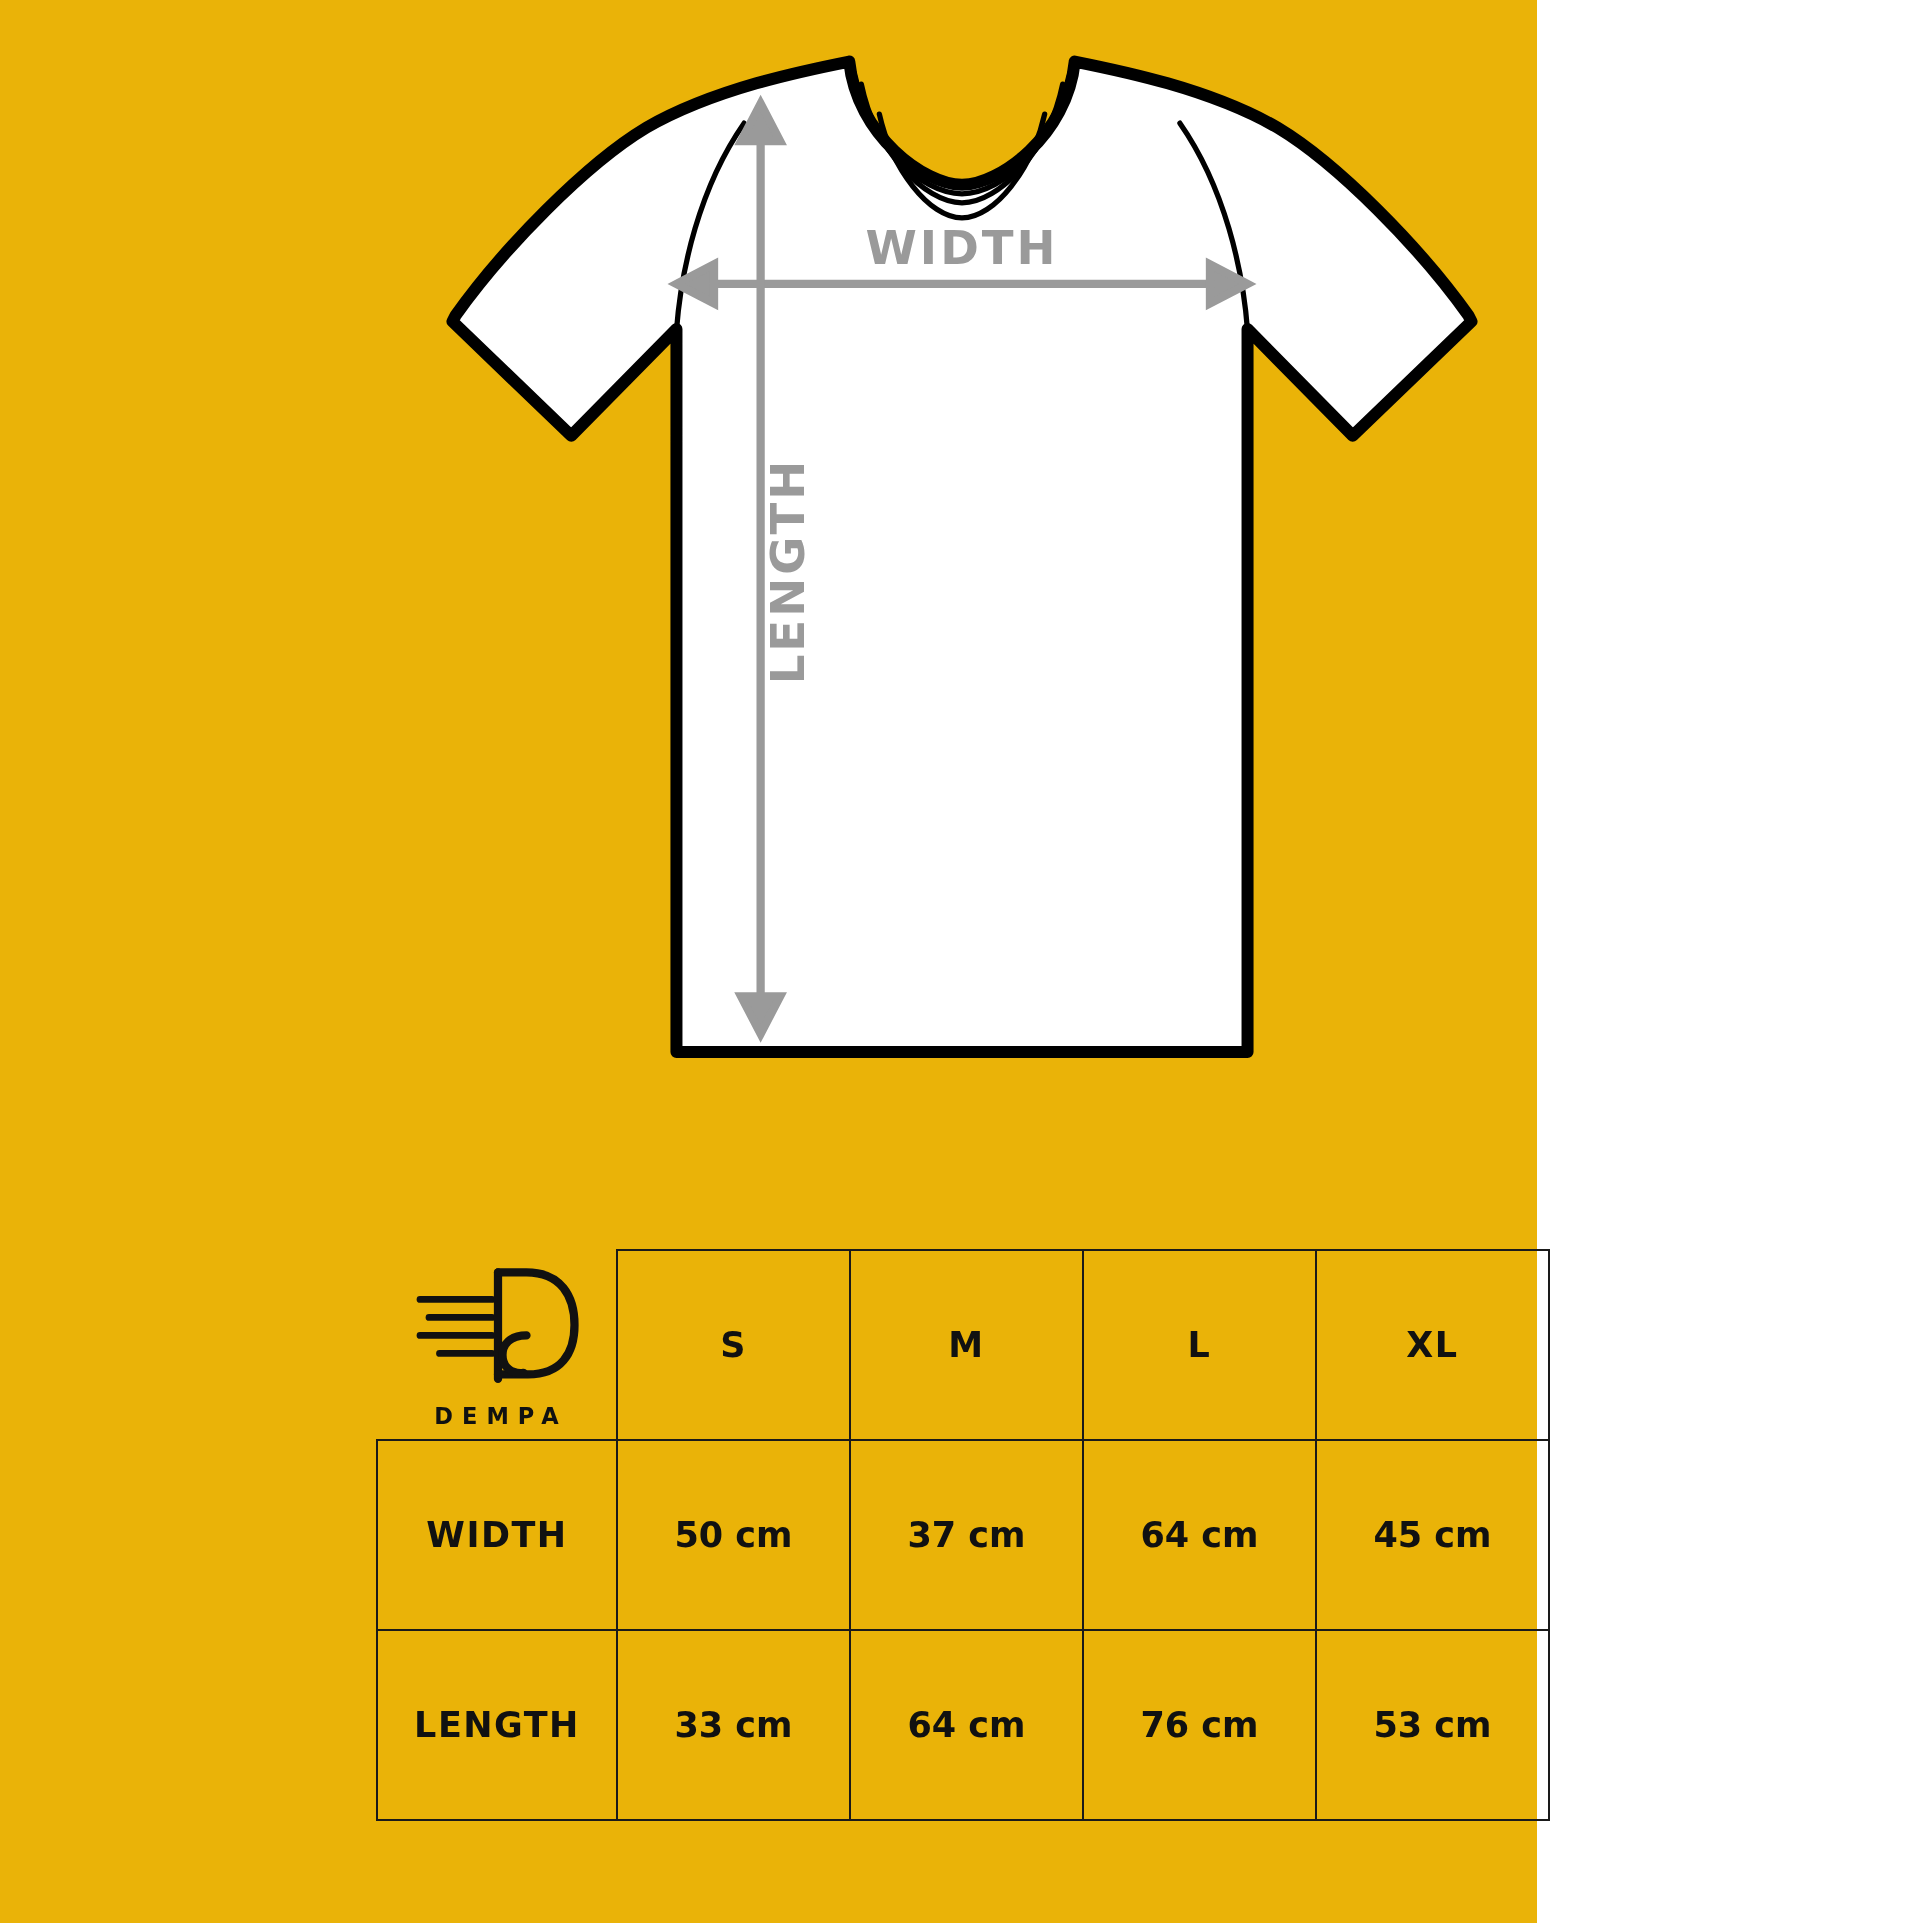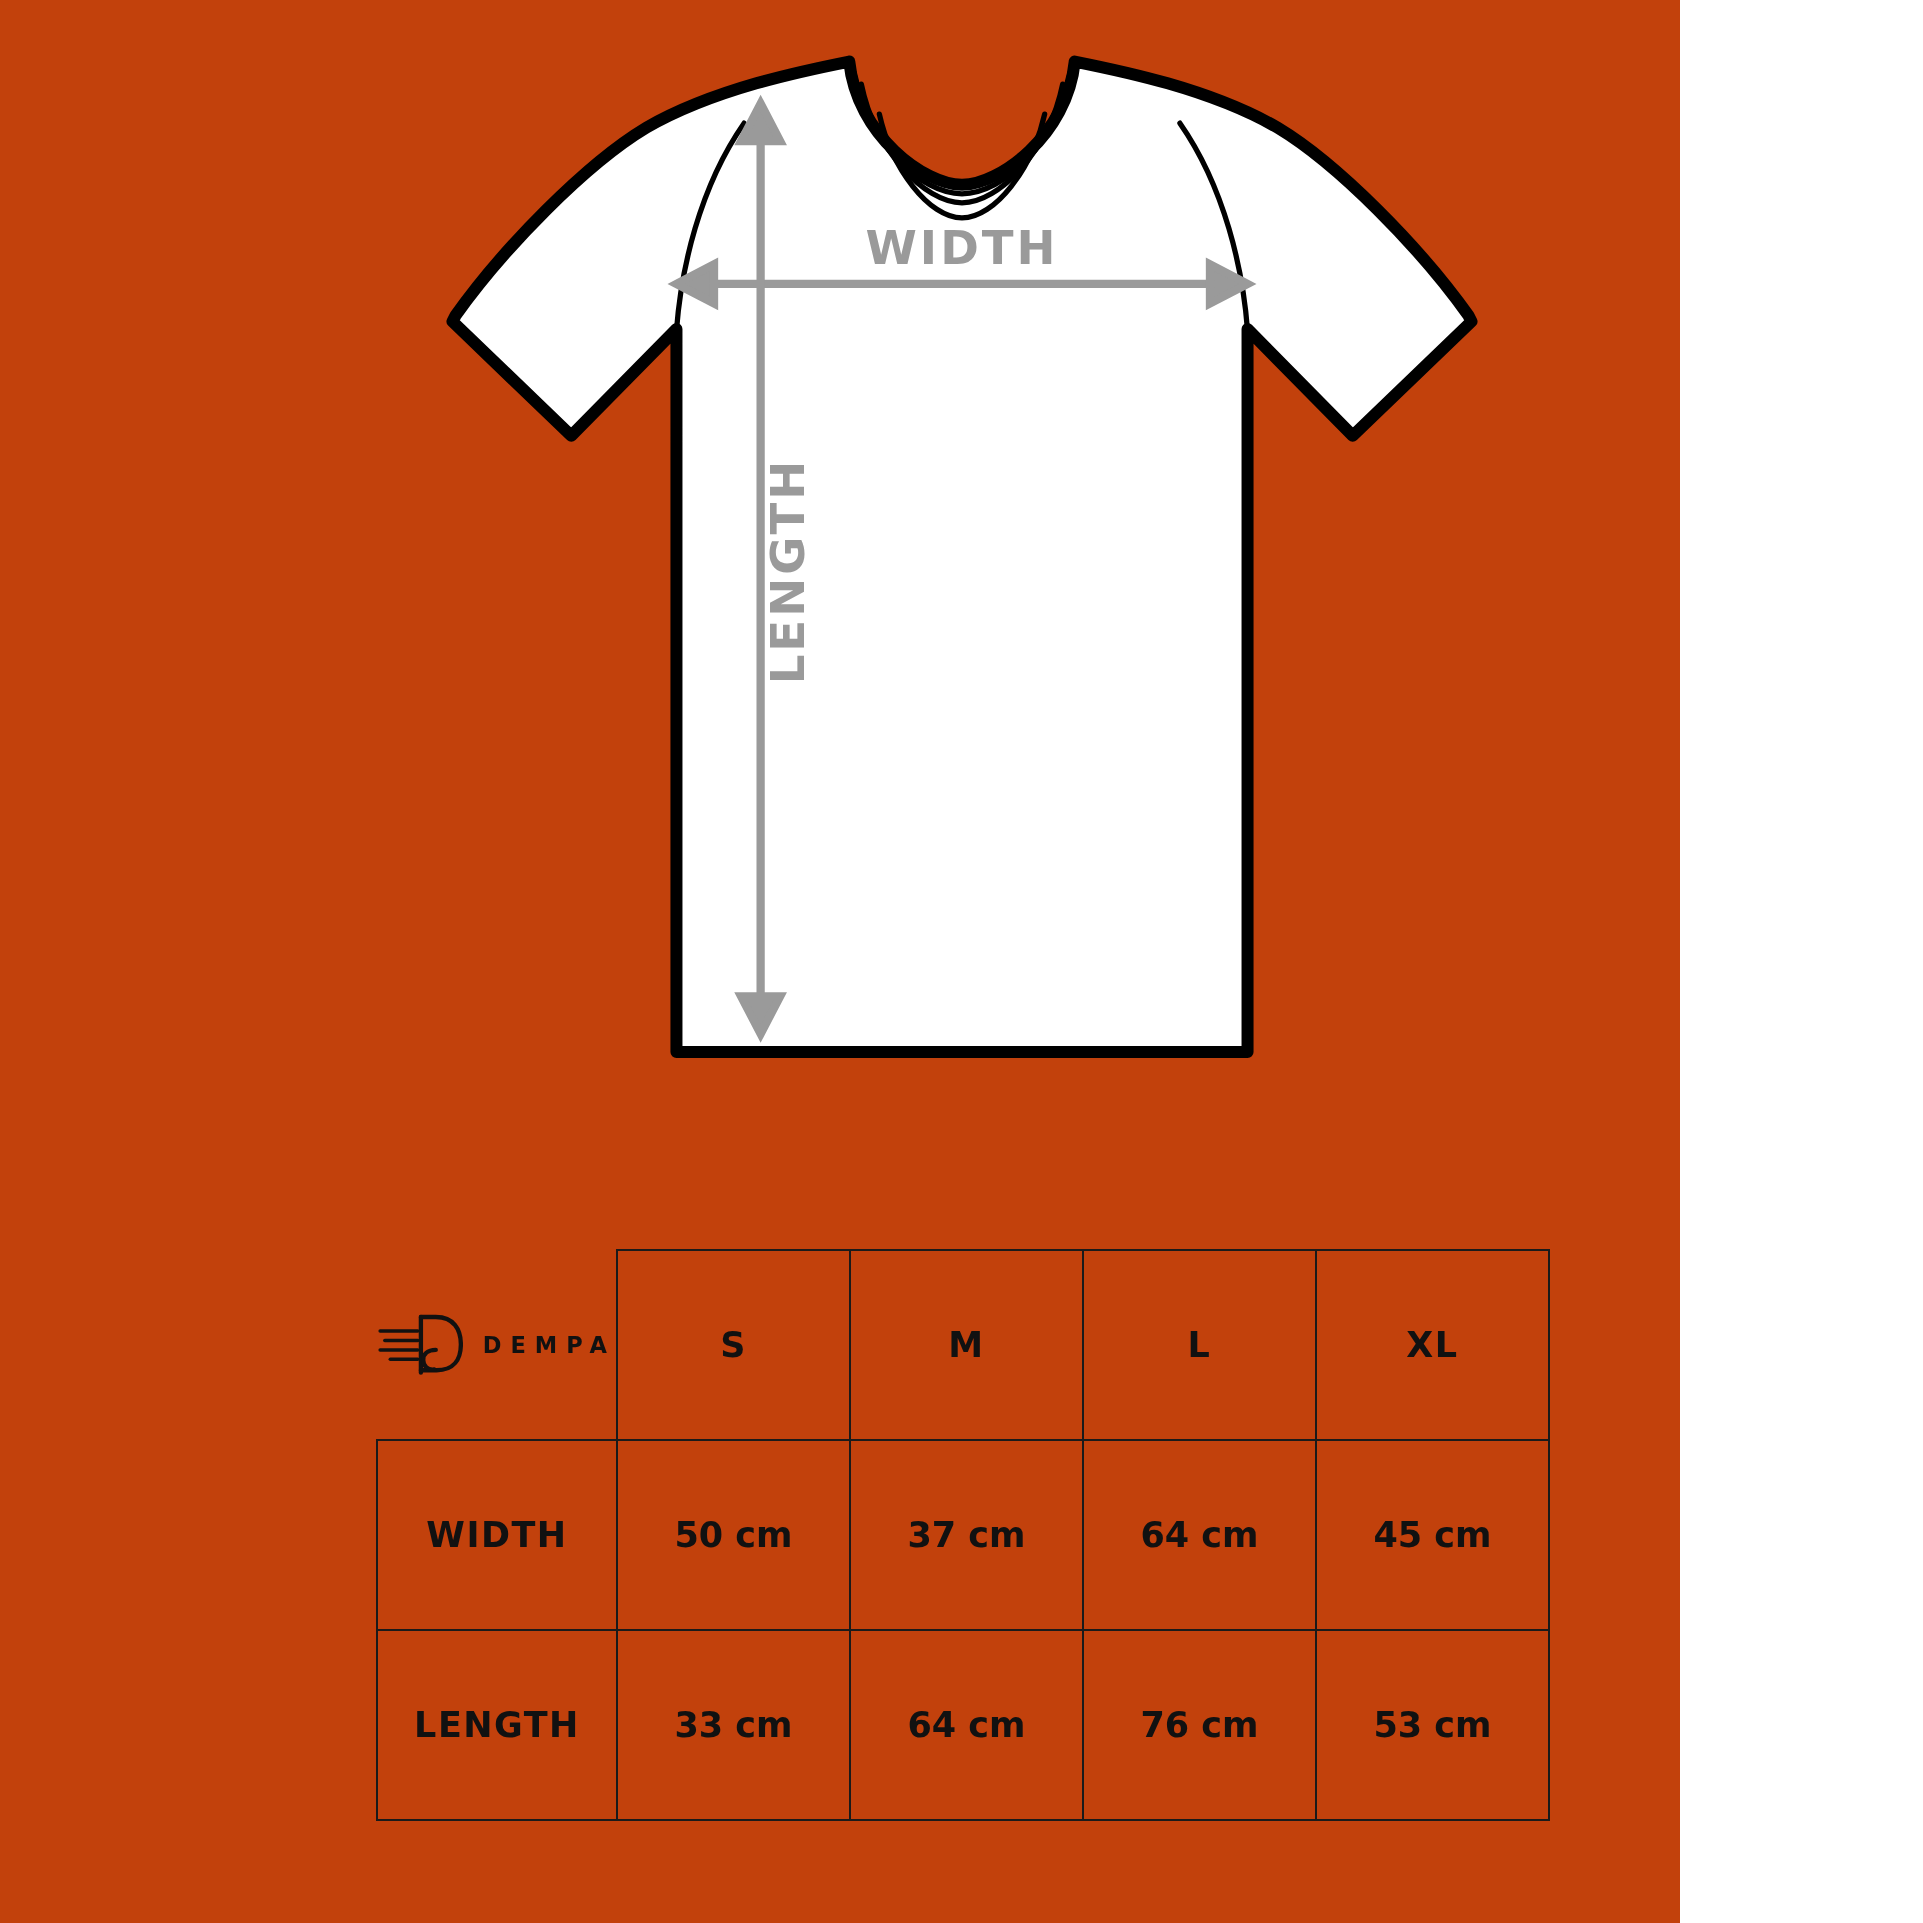--- a/index.html
+++ b/index.html
@@ -11,23 +11,23 @@
     width: 1924px;
     height: 1924px;
     font-family: "DejaVu Sans", sans-serif;
     color: #000000;
     position: relative;
     overflow: hidden;
   }
 
   .page {
     position: relative;
-    width: 1680px;
+    width: 1537px;
     height: 1924px;
-    background: #c2410c;
+    background: #eab308;
   }
 
   
   .shirt-area {
     position: absolute;
     left: 0;
     top: 45px;
     width: 1924px;
     height: 1052px;
   }
@@ -80,20 +80,21 @@
   .size-table col.c-head { width: 240px; }
   .size-table col.c-size { width: 233px; }
 
   .logo-cell {
     border-top: none !important;
     border-left: none !important;
     border-bottom: none !important;
   }
   .logo-wrap {
     display: flex;
+    flex-direction: column;
     align-items: center;
     justify-content: center;
     gap: 10.5px;
   }
   .logo-word {
     font-family: "DejaVu Sans", sans-serif;
     font-weight: bold;
     font-size: 22.5px;
     letter-spacing: 9px;
     color: #111111;

